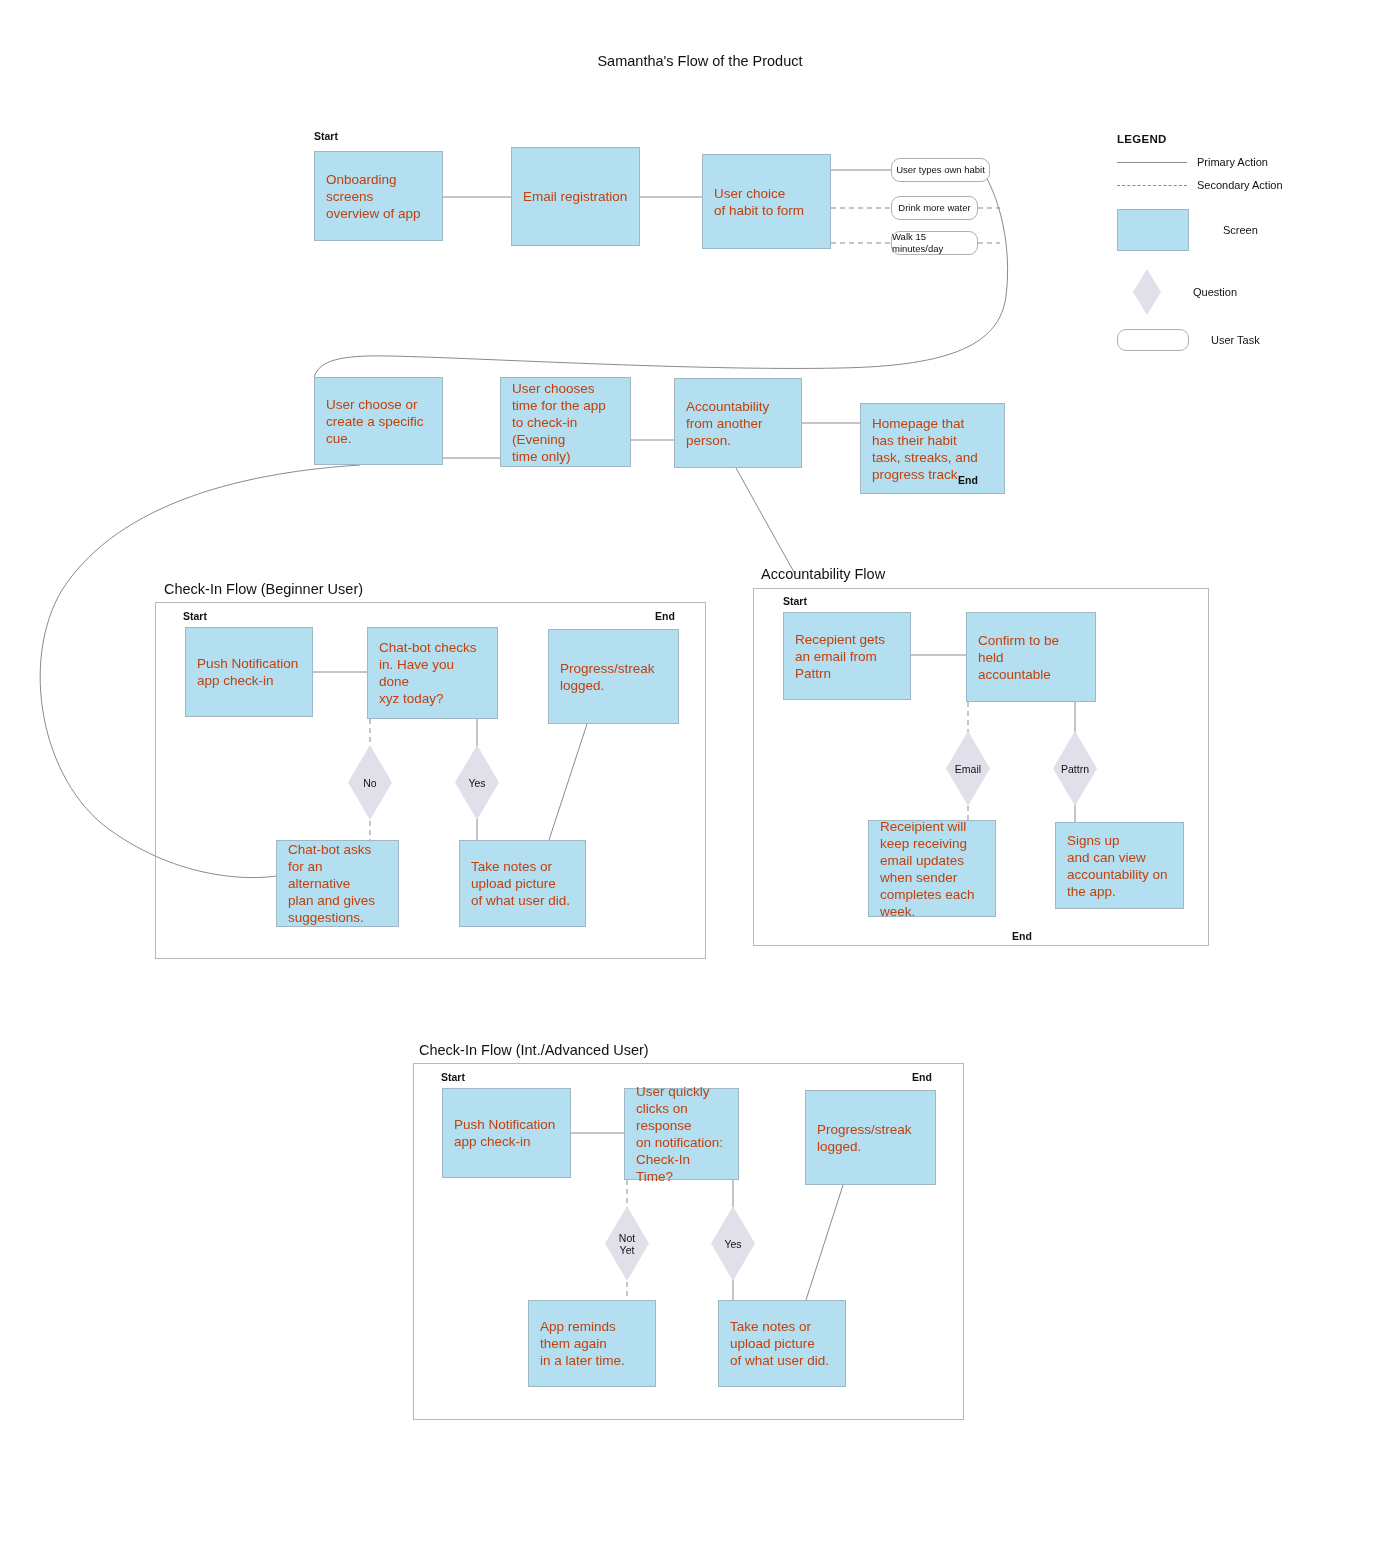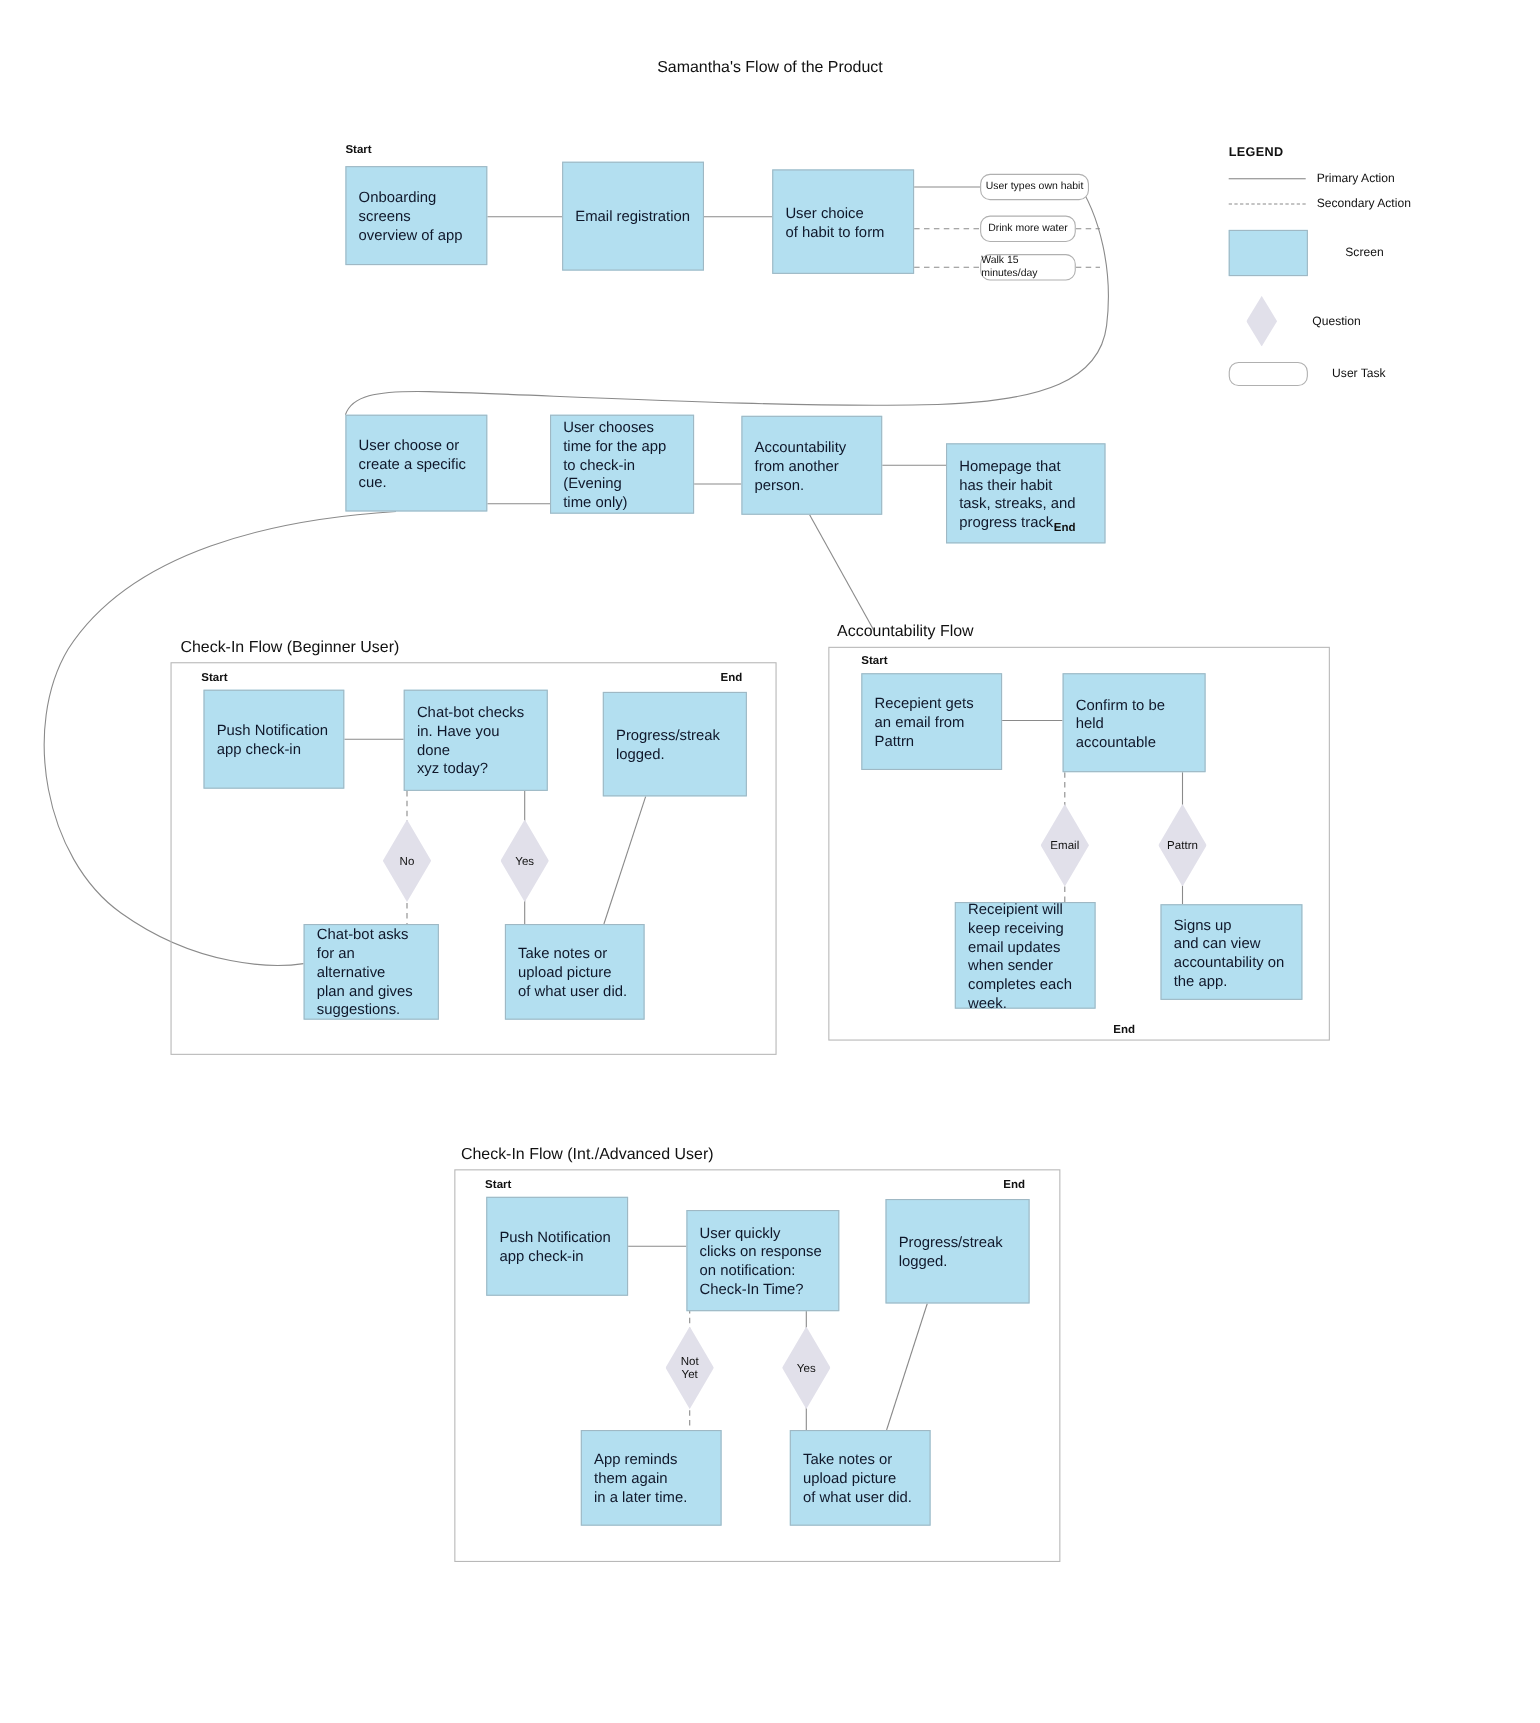--- a/index.html
+++ b/index.html
@@ -29,21 +29,21 @@
   .node {
     position: absolute;
     box-sizing: border-box;
     background: #b3dff0;
     border: 1px solid #9fb8c4;
     display: flex;
     align-items: center;
     padding: 0 11px;
     font-size: 13.5px;
     line-height: 17px;
-    color: #0f172a;
+    color: #c2410c;
     white-space: pre-line;
     z-index: 3;
   }
   .pill {
     position: absolute;
     box-sizing: border-box;
     background: #ffffff;
     border: 1px solid #b0b0b0;
     border-radius: 9px;
     display: flex;
@@ -361,21 +361,21 @@
   <div class="container-title" style="left:419px; top:1041px;">Check-In Flow (Int./Advanced User)</div>
 
   <div class="container-box" style="left:413px; top:1063px; width:551px; height:357px;"></div>
 
   <div class="marker" style="left:441px; top:1071px;">Start</div>
   <div class="marker" style="left:912px; top:1071px;">End</div>
 
   <div class="node" style="left:442px; top:1088px; width:129px; height:90px;">Push Notification
 app check-in</div>
 
-  <div class="node" style="left:624px; top:1088px; width:139px; height:92px;margin-top:12px;">User quickly
+  <div class="node" style="left:624px; top:1088px; width:115px; height:92px;">User quickly
 clicks on response
 on notification:
 Check-In Time?</div>
 
   <div class="node" style="left:805px; top:1090px; width:131px; height:95px;">Progress/streak
 logged.</div>
 
   <div class="diamond" style="left:605px; top:1206px; width:44px; height:75px;">
     <span class="shape"></span>
     <span class="dlabel">Not

